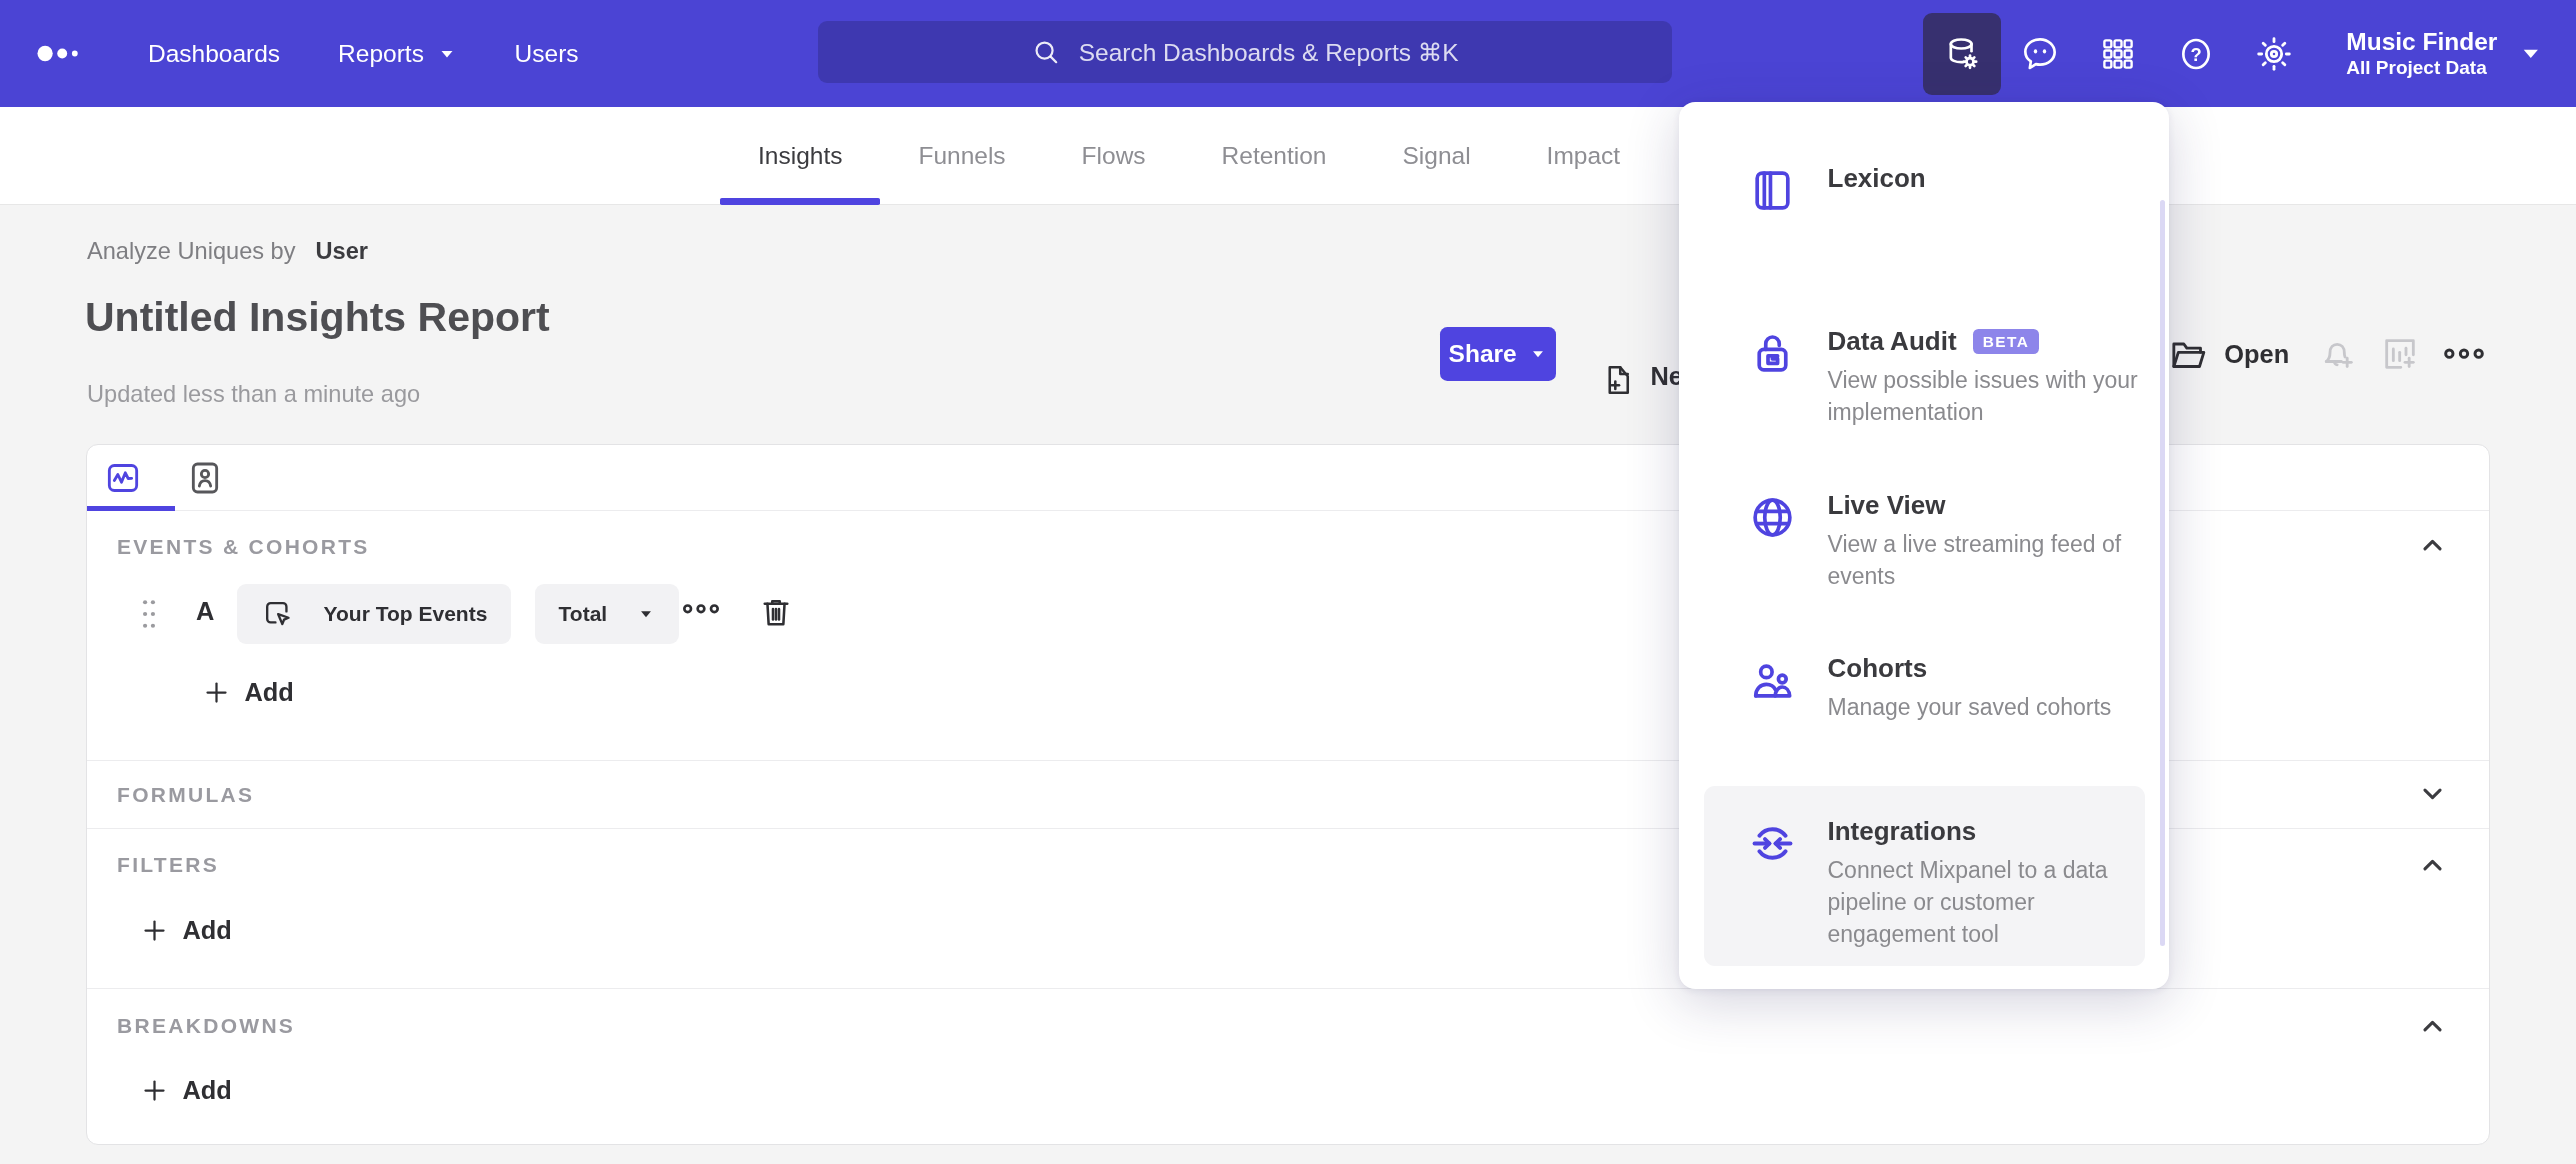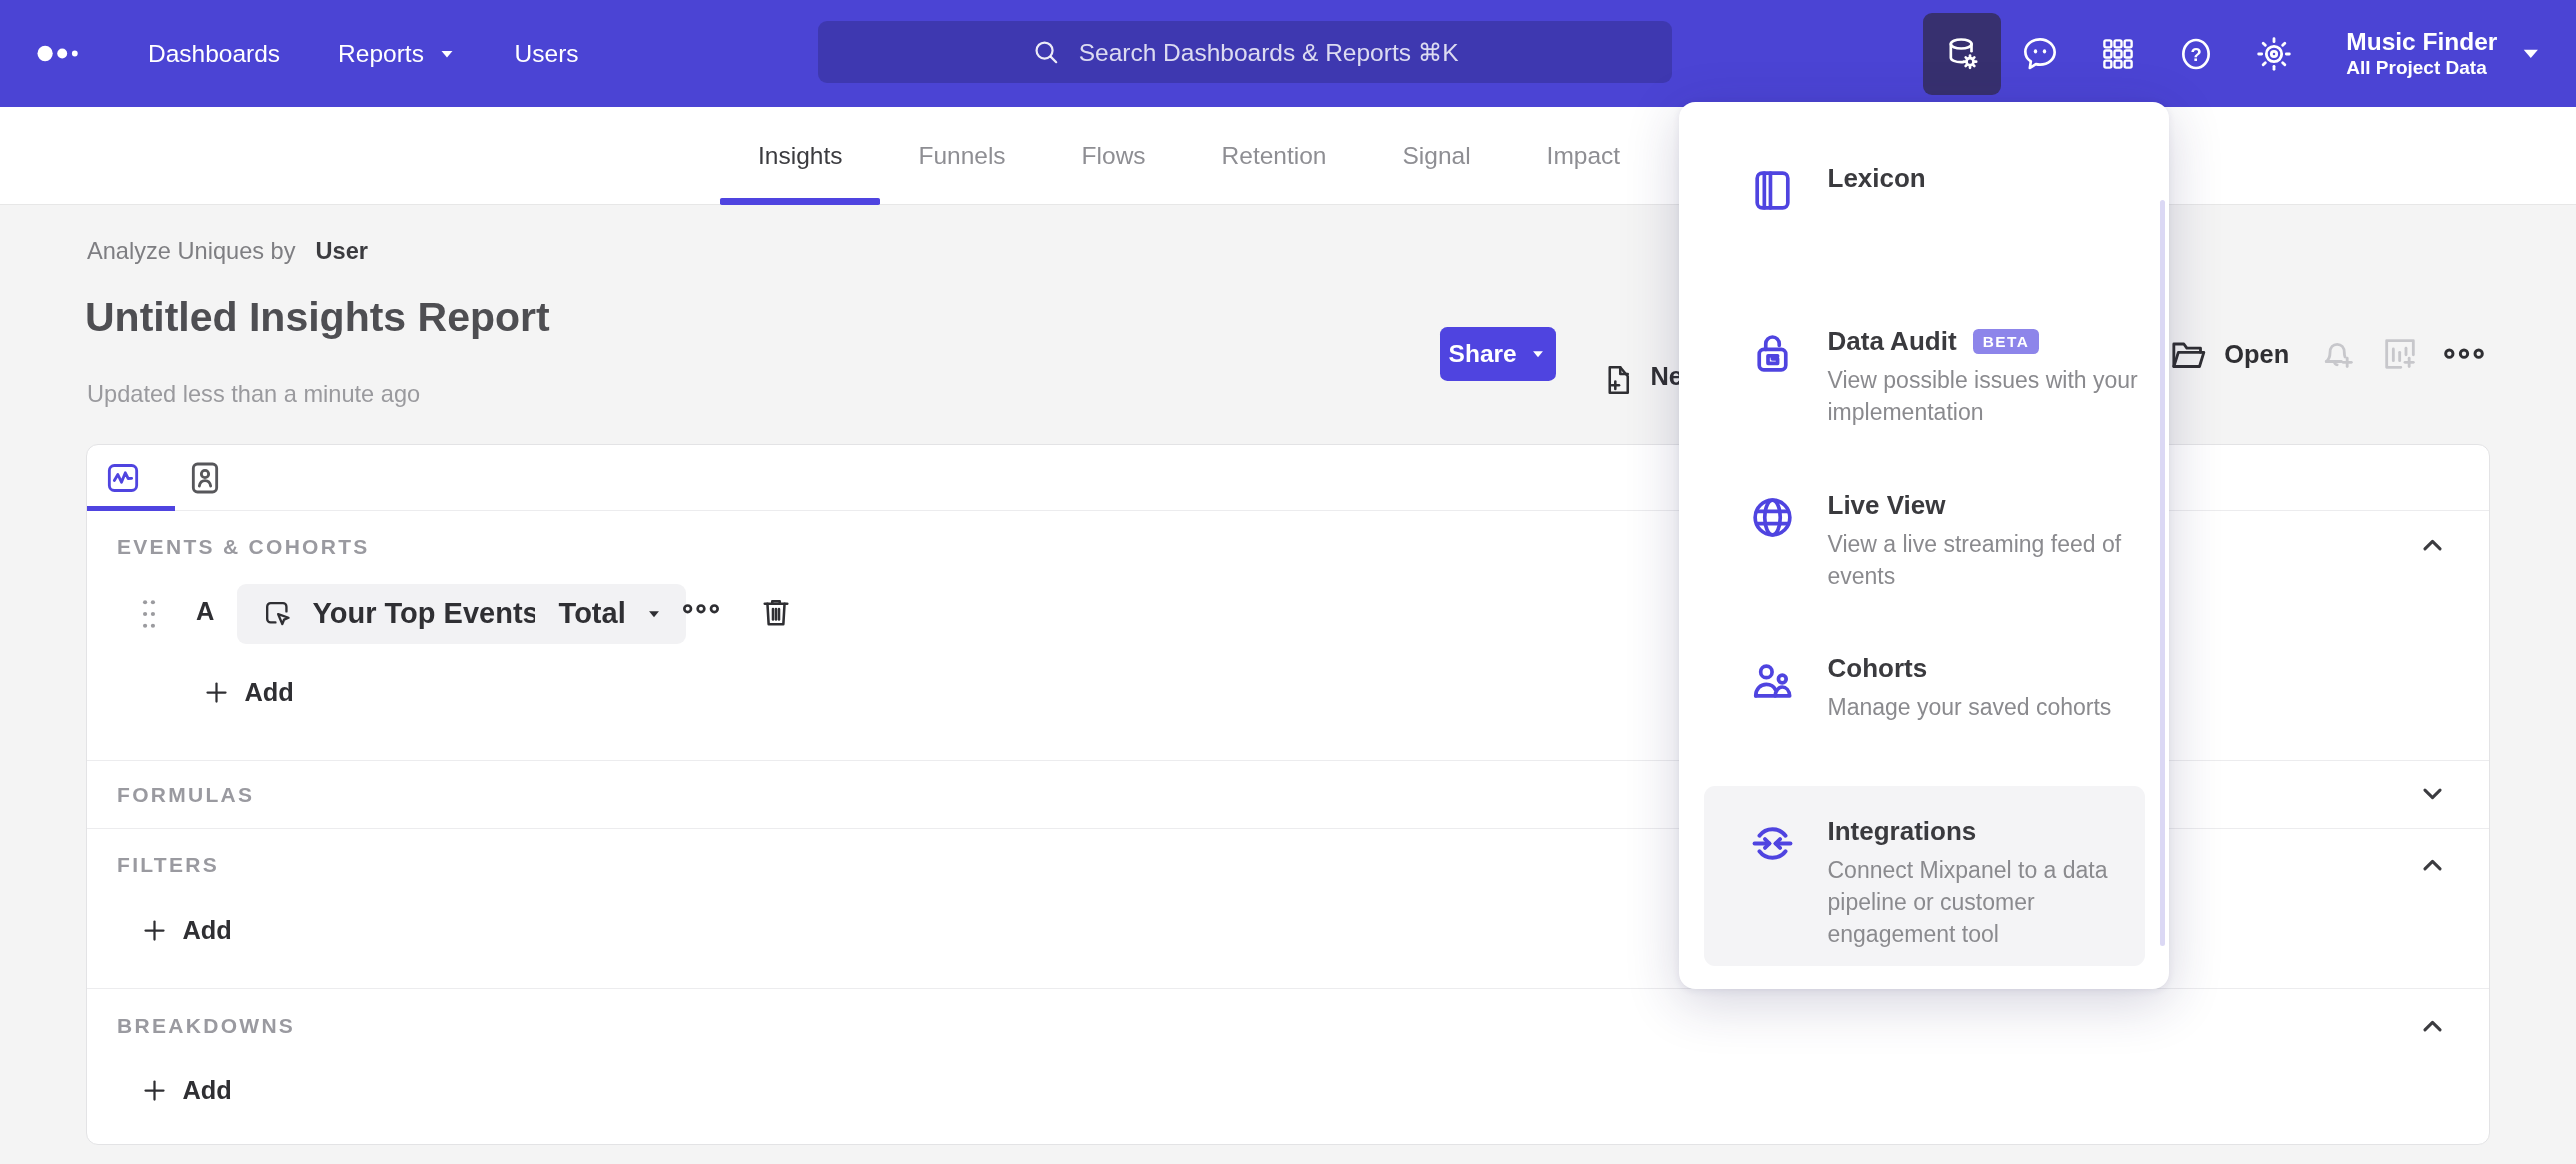--- a/index.html
+++ b/index.html
@@ -79,22 +79,22 @@
   .section { position:absolute; left:0; width:100%; border-top:0.9px solid #ECECEE; }
   .sec-label { position:absolute; left:30px; font-size:21px; font-weight:700; letter-spacing:2.3px; color:#9A9AA0; }
   .sec-chevron { position:absolute; right:40px; color:#3C3C40; cursor:pointer; }
   .add-btn { position:absolute; display:flex; align-items:center; gap:14.5px; font-size:25.4px; font-weight:600; color:#2F2F33; cursor:pointer; }
 
   .event-row { position:absolute; left:0; top:71px; width:100%; height:63px; }
   .drag-handle { position:absolute; left:51px; top:14.5px; cursor:grab; color:#9B9B9F; }
   .row-letter { position:absolute; left:109px; top:15.4px; font-size:25.4px; font-weight:600; color:#2F2F33; }
   .chip {
     position:absolute; top:1.8px; height:60px; background:#F2F2F4; border-radius:9px;
-    display:flex; align-items:center; gap:19px; padding:0 23.6px;
-    font-size:29px; font-weight:600; color:#2F2F33; cursor:pointer;justify-content:center;
+    display:flex; align-items:center; gap:30px; padding:0 23.6px;
+    font-size:21px; font-weight:600; color:#2F2F33; cursor:pointer;justify-content:center;
   }
   .chip.ev { left:150px; }
   .chip.metric { left:448px; }
   .row-ooo { position:absolute; left:594px; top:15.4px; color:#2F2F33; cursor:pointer; }
   .row-trash { position:absolute; left:671px; top:11.8px; color:#2F2F33; cursor:pointer; }
 
   
   .menu-panel {
     position:absolute; left:1679px; top:102px; width:490px; height:887px;
     background:#fff; border-radius:16.3px; z-index:40;

